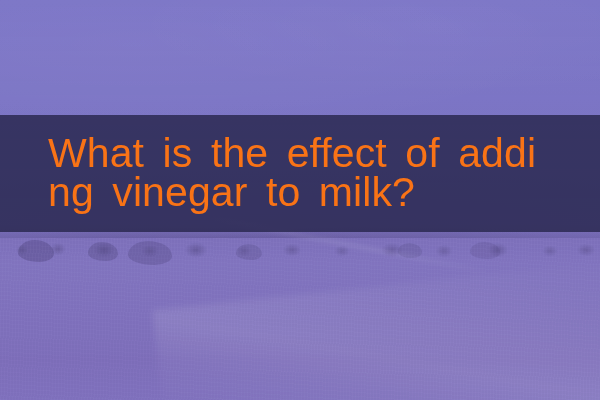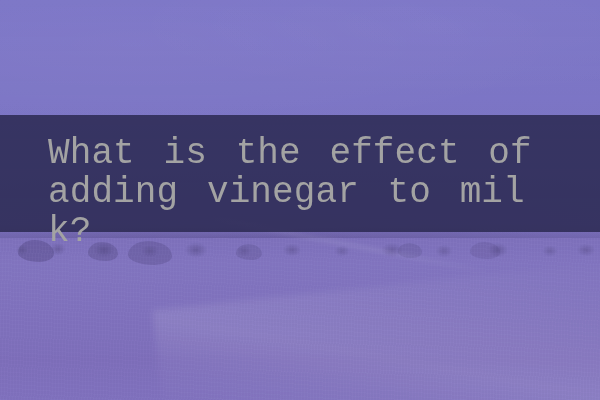--- a/index.html
+++ b/index.html
@@ -197,23 +197,23 @@
     background: rgba(38,36,74,.80);
     box-sizing: border-box;
   }
 
   .caption-text {
     position: absolute;
     left: 48px;
     top: 19px;
     width: 506px;
     margin: 0;
-    color: #a3a3a3;
-    font-family: Liberation Mono, monospace;
-    font-size: 36px;
+    color: #f97316;
+    font-family: Liberation Sans, sans-serif;
+    font-size: 41px;
     font-weight: 400;
     line-height: 39px;
     letter-spacing: .1px;
     word-spacing: 7px;
     word-break: break-all;
     overflow-wrap: break-word;
     white-space: normal;
     text-rendering: optimizeLegibility;
   }
 </style>

